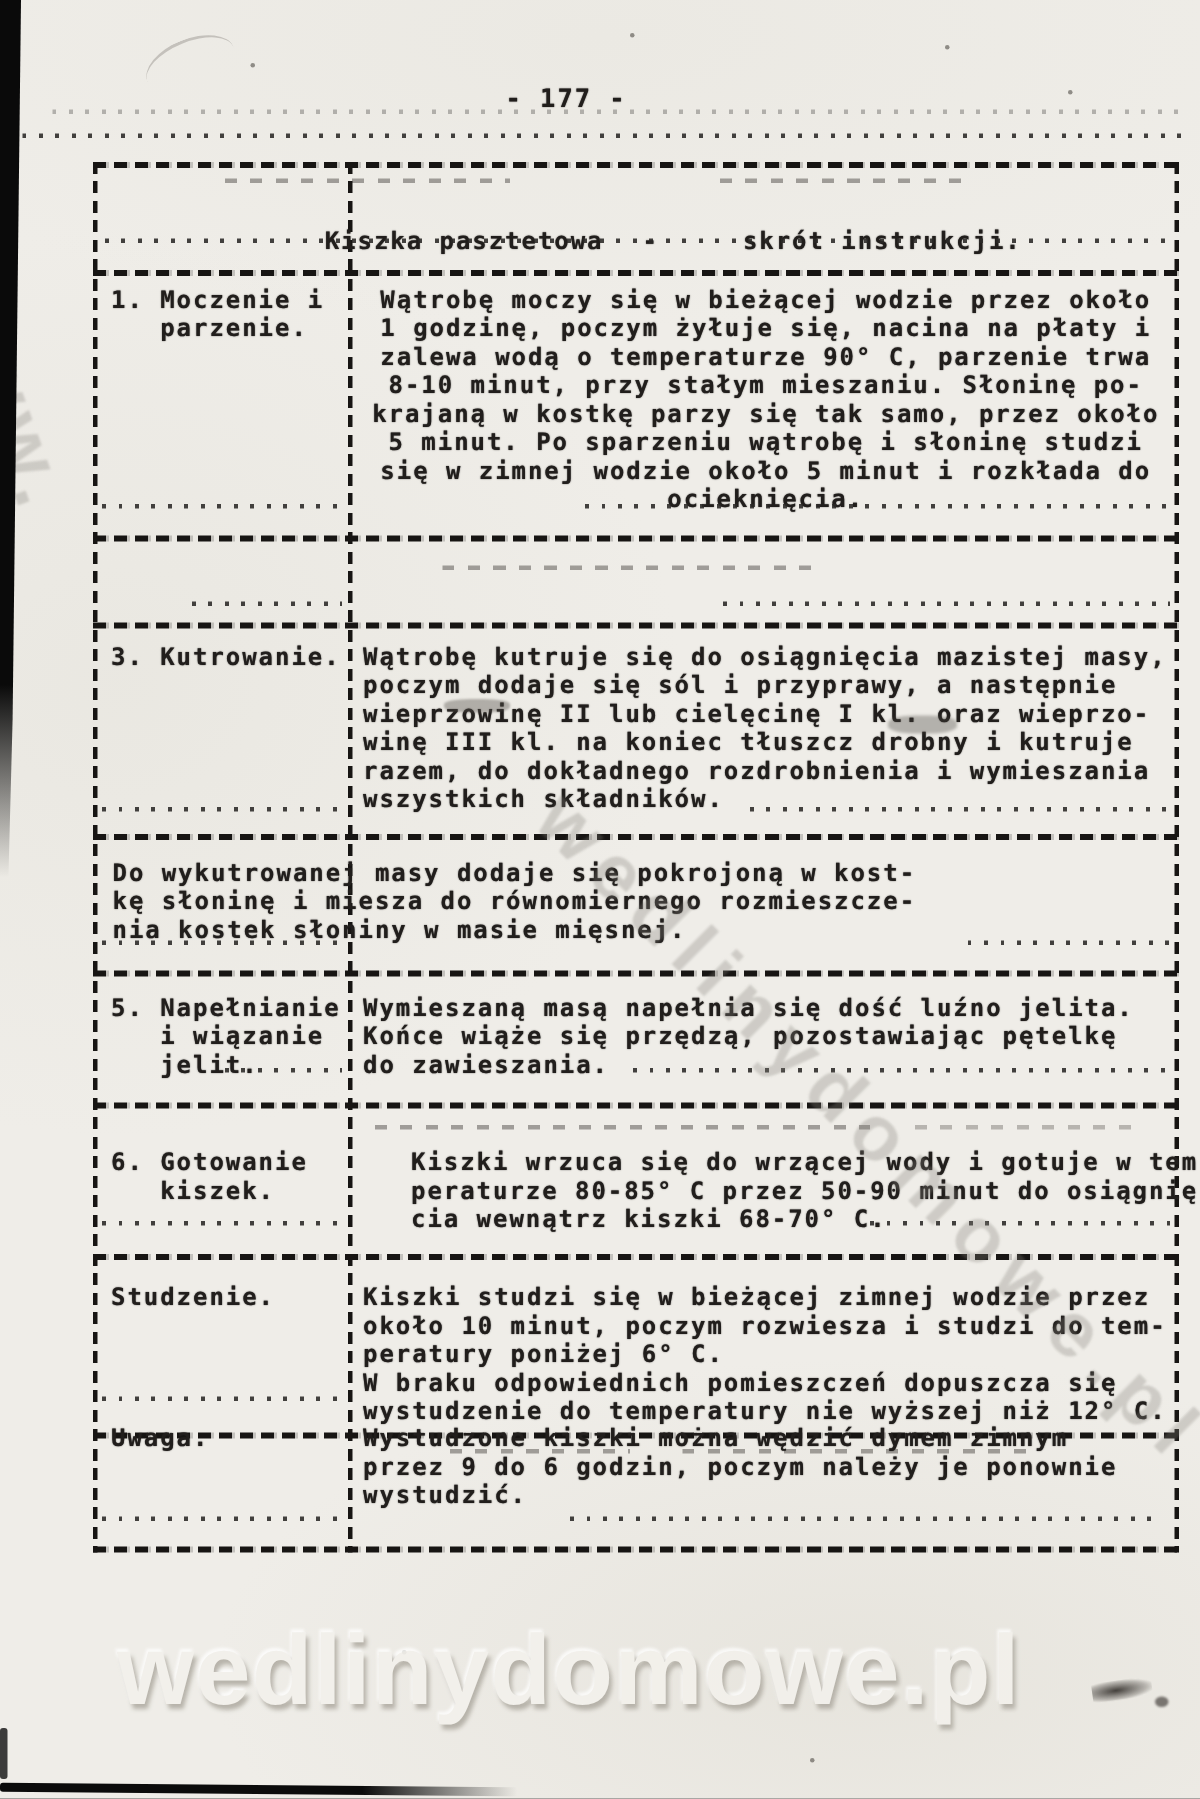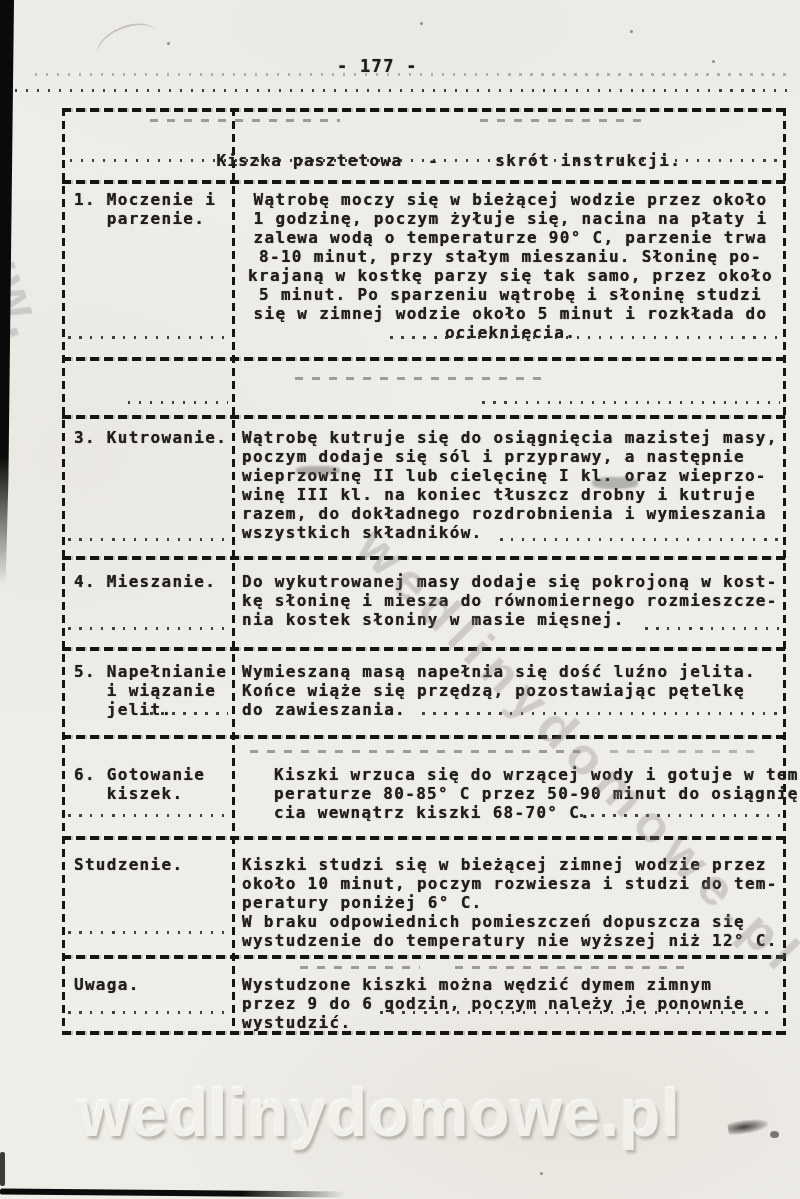--- a/index.html
+++ b/index.html
@@ -133,21 +133,20 @@
     <div class="row tw" style="top:307px;height:141px;">
       <div class="cell label" style="padding-top:13px;">3. Kutrowanie.</div>
       <div class="cell content" style="padding-top:13px;">Wątrobę kutruje się do osiągnięcia mazistej masy,
 poczym dodaje się sól i przyprawy, a następnie
 wieprzowinę II lub cielęcinę I kl. oraz wieprzo-
 winę III kl. na koniec tłuszcz drobny i kutruje
 razem, do dokładnego rozdrobnienia i wymieszania
 wszystkich składników.</div>
     </div>
     <div class="row tw" style="top:448px;height:91px;">
-      <div class="cell label" style="padding-top:16px;">4. Mieszanie.</div>
       <div class="cell content" style="padding-top:16px;">Do wykutrowanej masy dodaje się pokrojoną w kost-
 kę słoninę i miesza do równomiernego rozmieszcze-
 nia kostek słoniny w masie mięsnej.</div>
     </div>
     <div class="row tw" style="top:539px;height:88px;">
       <div class="cell label" style="padding-top:15px;">5. Napełnianie
    i wiązanie
    jelit.</div>
       <div class="cell content" style="padding-top:15px;">Wymieszaną masą napełnia się dość luźno jelita.
 Końce wiąże się przędzą, pozostawiając pętelkę
@@ -161,21 +160,21 @@
 cia wewnątrz kiszki 68-70° C.</div>
     </div>
     <div class="row tw" style="top:728px;height:119px;">
       <div class="cell label" style="padding-top:19px;">Studzenie.</div>
       <div class="cell content" style="padding-top:19px;">Kiszki studzi się w bieżącej zimnej wodzie przez
 około 10 minut, poczym rozwiesza i studzi do tem-
 peratury poniżej 6° C.
 W braku odpowiednich pomieszczeń dopuszcza się
 wystudzenie do temperatury nie wyższej niż 12° C.</div>
     </div>
-    <div class="row tw" style="top:847px;height:80px;">
+    <div class="row tw" style="top:821px;height:80px;">
       <div class="cell label" style="padding-top:20px;">Uwaga.</div>
       <div class="cell content" style="padding-top:20px;">Wystudzone kiszki można wędzić dymem zimnym
 przez 9 do 6 godzin, poczym należy je ponownie
 wystudzić.</div>
     </div>
   </div>
 
   <div class="dots" style="left:70px;top:159px;width:712px;"></div>
   <div class="dots" style="left:68px;top:336px;width:160px;"></div>
   <div class="dots" style="left:390px;top:336px;width:390px;"></div>

